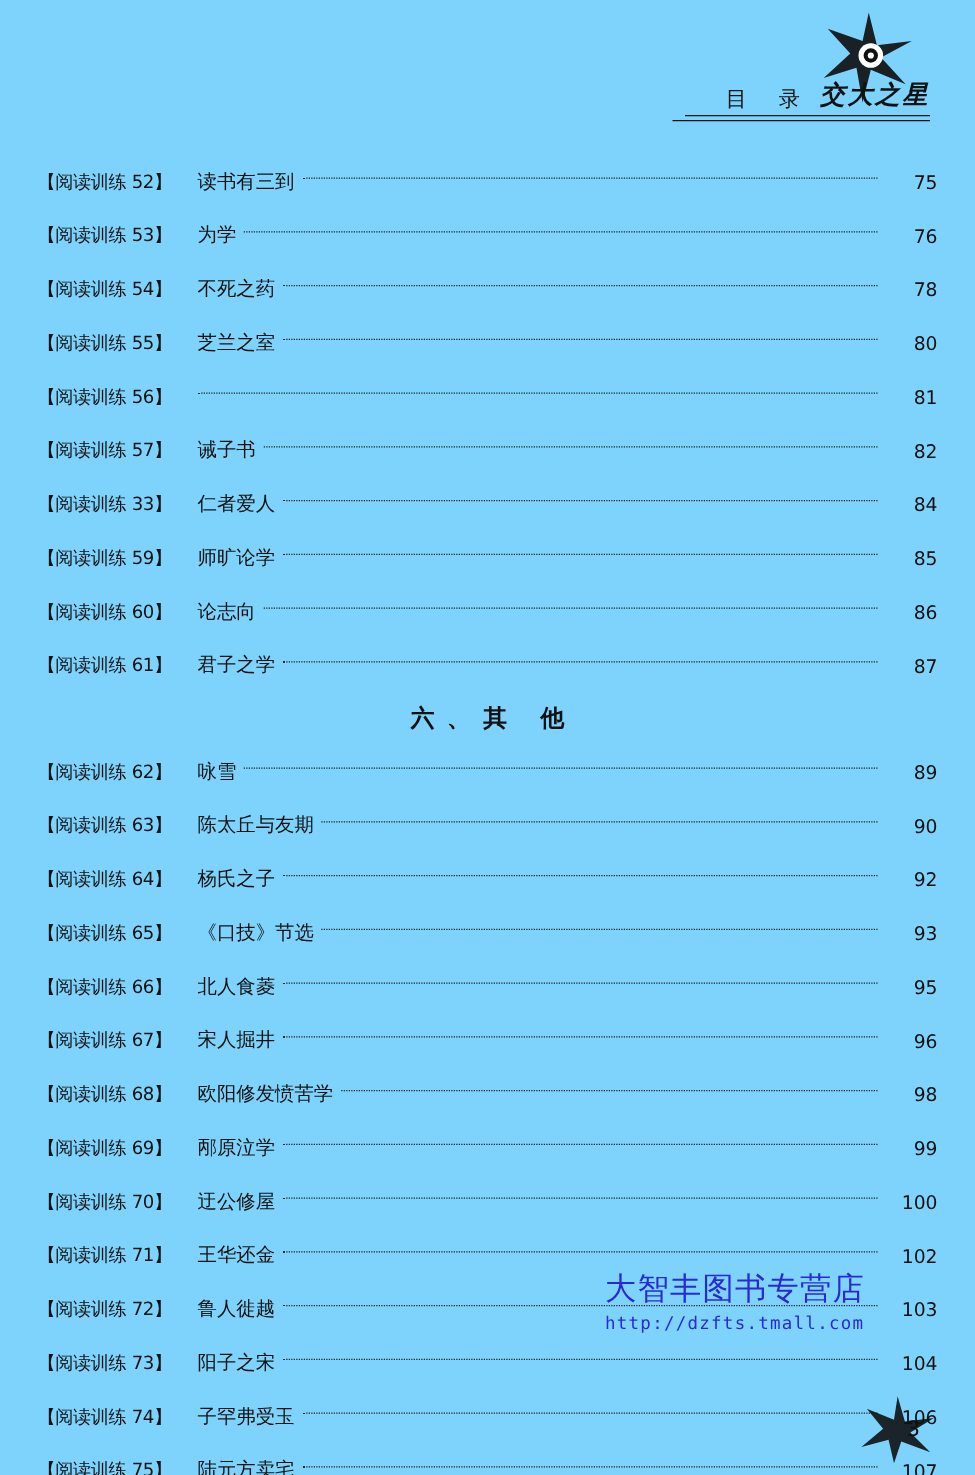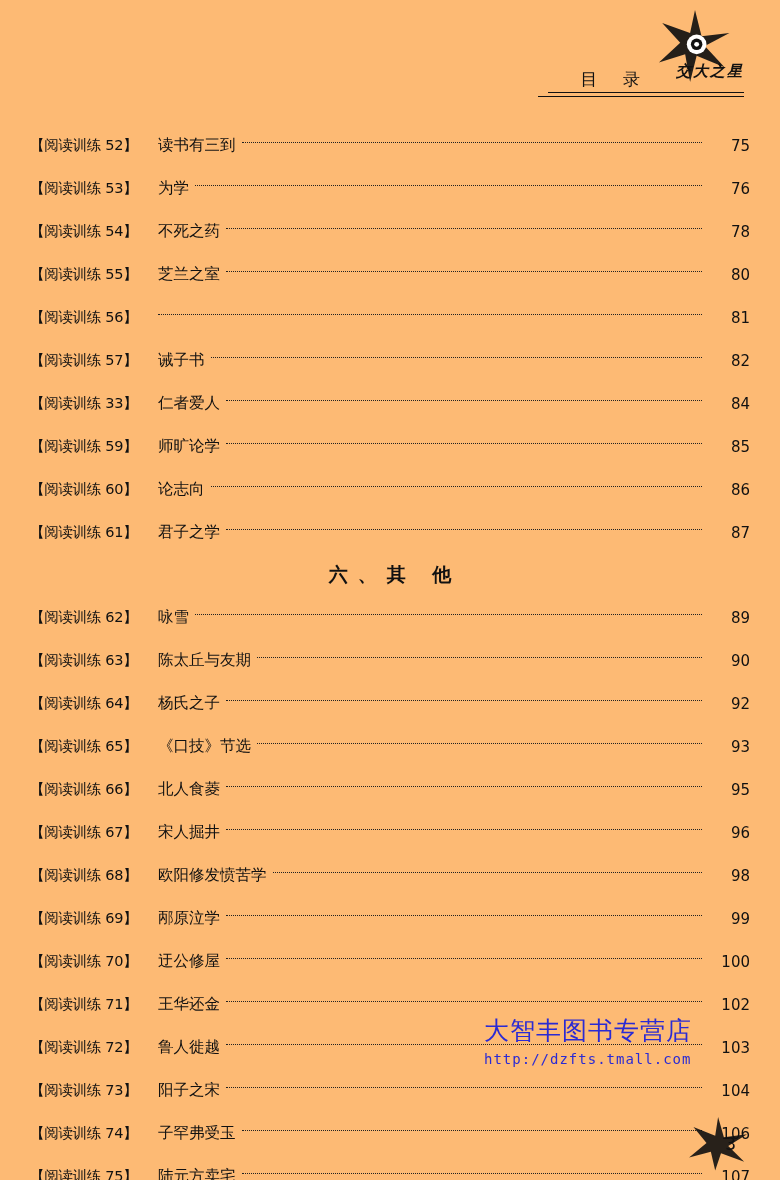--- a/index.html
+++ b/index.html
@@ -12,21 +12,21 @@
     background: #ffffff;
     font-family: "Liberation Serif", "DejaVu Serif", serif;
     color: #111;
     position: relative;
     overflow: hidden;
   }
 
   .page {
     position: absolute;
     inset: 0;
-    background: #fdba74;
+    background: #7dd3fc;
   }
 
   
   .header {
     position: absolute;
     top: 0;
     left: 0;
     right: 0;
     height: 100px;
   }
@@ -50,21 +50,21 @@
     right: 130px;
     font-size: 17px;
     letter-spacing: 10px;
     color: #111;
     font-family: "DejaVu Sans", "Liberation Sans", sans-serif;
   }
   .brand {
     position: absolute;
     top: 62px;
     right: 36px;
-    font-size: 15px;
+    font-size: 20px;
     font-style: italic;
     font-weight: bold;
     color: #111;
     font-family: "Liberation Serif", serif;
     letter-spacing: 2px;
   }
   .star {
     position: absolute;
     top: 8px;
     right: 44px;

